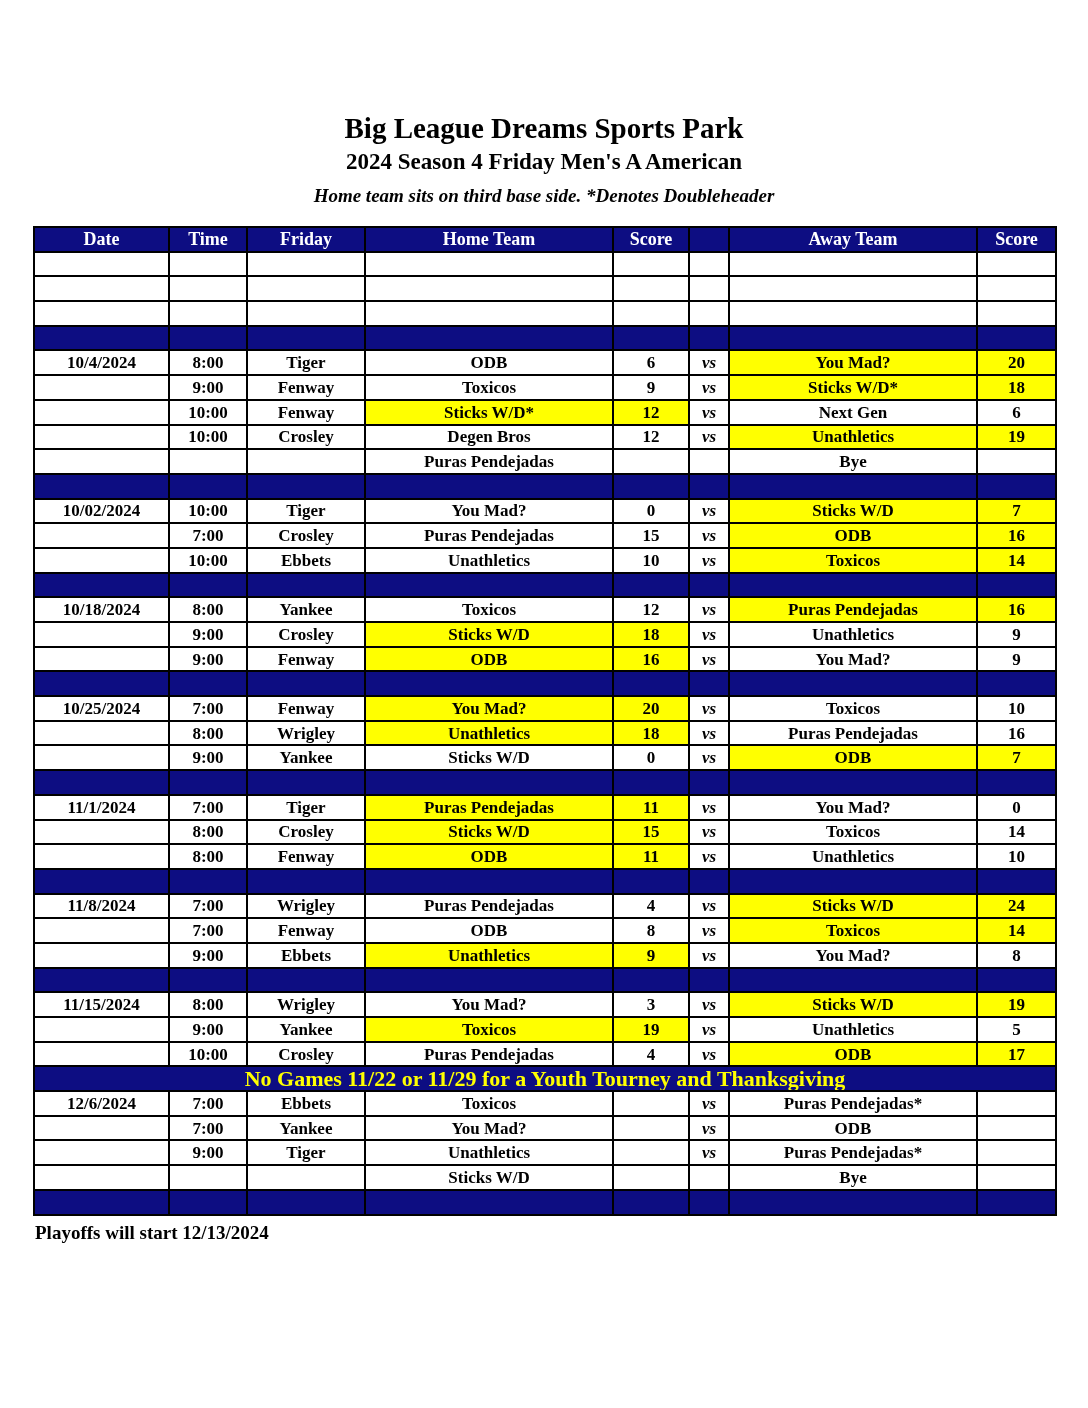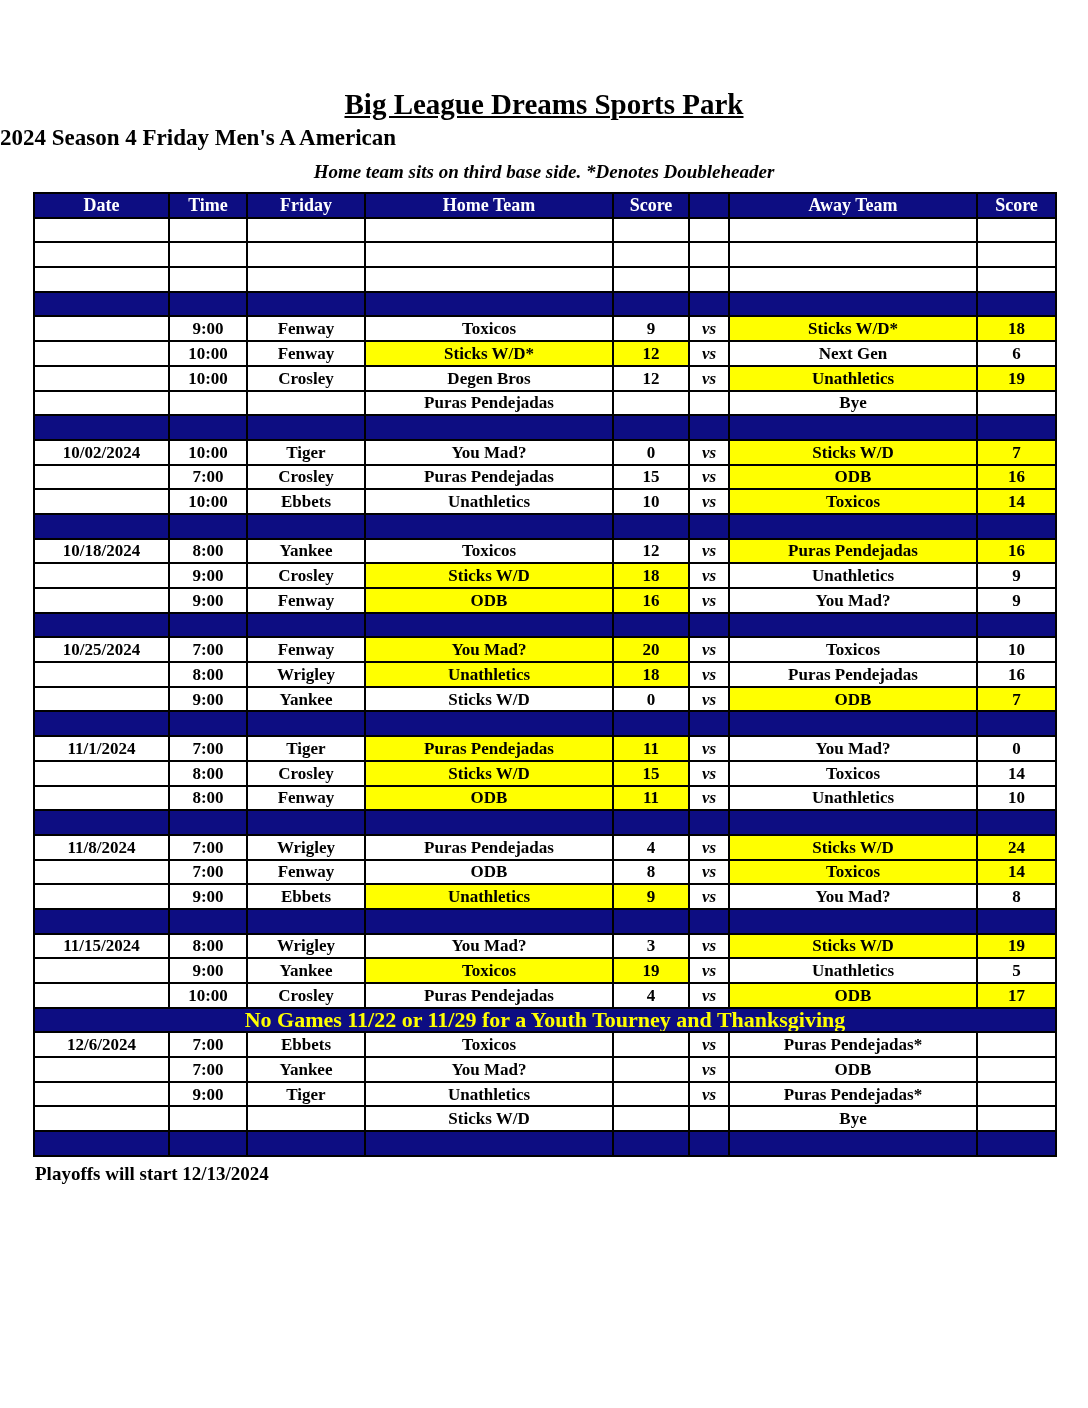--- a/index.html
+++ b/index.html
@@ -11,46 +11,46 @@
     width: 1088px;
     height: 1408px;
     font-family: "Liberation Serif", "DejaVu Serif", serif;
     color: #000000;
     position: relative;
   }
   .sheet { width: 1088px; }
 
   .page-title {
     margin: 0;
-    padding-top: 88px;
+    padding-top: 112px;
     text-align: center;
     font-size: 29px;
     font-weight: bold;
     line-height: 32px;
-    text-decoration: underline;
   }
   .page-subtitle {
     margin: 5px 0 0 0;
+    text-align: center;
     font-size: 23px;
     font-weight: bold;
     line-height: 26px;
   }
   .page-note {
     margin: 11px 0 0 0;
     text-align: center;
     font-size: 19px;
     font-weight: bold;
     font-style: italic;
     line-height: 19px;
   }
 
   table.schedule {
     border-collapse: collapse;
     table-layout: fixed;
-    margin: 11px 0 0 33px;
+    margin: 21px 0 0 33px;
     width: 1022px;
   }
   table.schedule col.c-date    { width: 135px; }
   table.schedule col.c-time    { width: 78px;  }
   table.schedule col.c-replica { width: 118px; }
   table.schedule col.c-home    { width: 248px; }
   table.schedule col.c-hscore  { width: 76px;  }
   table.schedule col.c-vs      { width: 40px;  }
   table.schedule col.c-away    { width: 248px; }
   table.schedule col.c-ascore  { width: 79px;  }
@@ -161,20 +161,30 @@
           <td></td>
           <td></td>
           <td></td>
           <td></td>
           <td></td>
           <td></td>
           <td></td>
           <td></td>
         </tr>
         <tr class="game-row">
+          <td>10/4/2024</td>
+          <td>8:00</td>
+          <td>Tiger</td>
+          <td>ODB</td>
+          <td>6</td>
+          <td class="vs">vs</td>
+          <td class="hl">You Mad?</td>
+          <td class="hl">20</td>
+        </tr>
+        <tr class="game-row">
           <td></td>
           <td>9:00</td>
           <td>Fenway</td>
           <td>Toxicos</td>
           <td>9</td>
           <td class="vs">vs</td>
           <td class="hl">Sticks W/D*</td>
           <td class="hl">18</td>
         </tr>
         <tr class="game-row">

